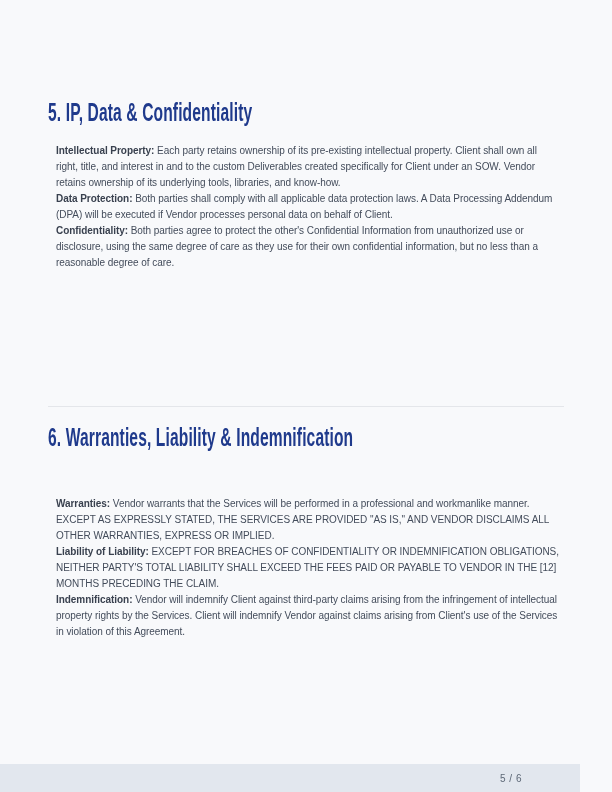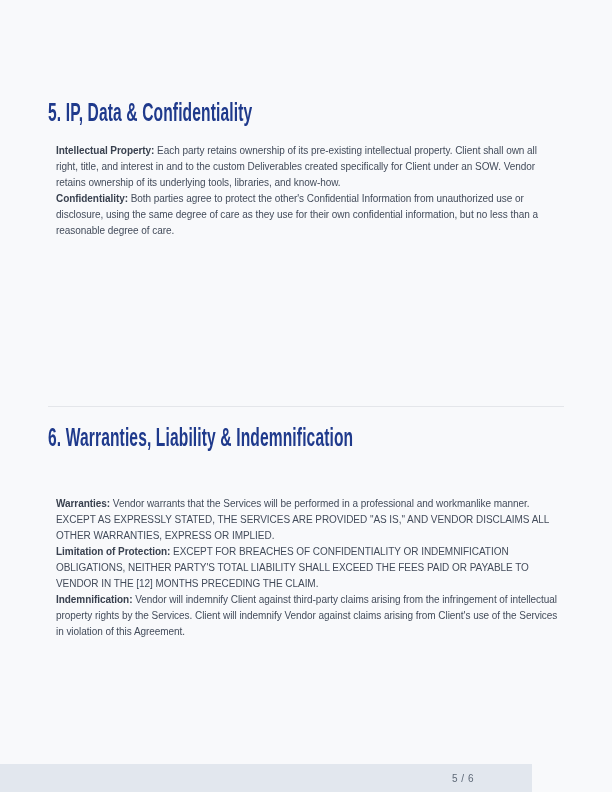--- a/index.html
+++ b/index.html
@@ -42,21 +42,21 @@
   #body6 { top:468px;margin-top:28px; }
   .body-block p { margin:0; }
   .body-block strong { font-weight:700; color:#39414f; }
   
   .divider {
     position:absolute; left:48px; top:406px;
     width:516px; height:1px; background:#e4e6ea; border:0;
   }
   
   .pagebar {
-    position:absolute; left:0; bottom:0; width:532px; height:28px;
+    position:absolute; left:0; bottom:0; width:580px; height:28px;
     background:#e2e7ee;
   }
   .page-num {
     position:absolute; right:58px; top:0; height:28px;
     display:flex; align-items:center;
     font-size:10px; color:#5d6877; letter-spacing:0.5px;
   }
 </style>
 </head>
 <body>
@@ -66,34 +66,37 @@
 
   <main>
 
     <h2 class="section-title" id="sec5-title">5. IP, Data &amp; Confidentiality</h2>
 
     <div class="body-block" id="body5">
       <p>
         <strong>Intellectual Property:</strong><span> Each party retains ownership of its pre-existing intellectual property. Client shall own all right, title, and interest in and to the custom Deliverables created specifically for Client under an SOW. Vendor retains ownership of its underlying tools, libraries, and know-how.</span>
       </p>
       <p>
+        <strong>Data Protection:</strong><span> Both parties shall comply with all applicable data protection laws. A Data Processing Addendum (DPA) will be executed if Vendor processes personal data on behalf of Client.</span>
+      </p>
+      <p>
         <strong>Confidentiality:</strong><span> Both parties agree to protect the other's Confidential Information from unauthorized use or disclosure, using the same degree of care as they use for their own confidential information, but no less than a reasonable degree of care.</span>
       </p>
     </div>
 
     <hr class="divider">
 
     <h2 class="section-title" id="sec6-title">6. Warranties, Liability &amp; Indemnification</h2>
 
     <div class="body-block" id="body6">
       <p>
         <strong>Warranties:</strong><span> Vendor warrants that the Services will be performed in a professional and workmanlike manner. EXCEPT AS EXPRESSLY STATED, THE SERVICES ARE PROVIDED "AS IS," AND VENDOR DISCLAIMS ALL OTHER WARRANTIES, EXPRESS OR IMPLIED.</span>
       </p>
       <p>
-        <strong>Limitation of Protection:</strong><span> EXCEPT FOR BREACHES OF CONFIDENTIALITY OR INDEMNIFICATION OBLIGATIONS, NEITHER PARTY'S TOTAL LIABILITY SHALL EXCEED THE FEES PAID OR PAYABLE TO VENDOR IN THE [12] MONTHS PRECEDING THE CLAIM.</span>
+        <strong>Liability of Liability:</strong><span> EXCEPT FOR BREACHES OF CONFIDENTIALITY OR INDEMNIFICATION OBLIGATIONS, NEITHER PARTY'S TOTAL LIABILITY SHALL EXCEED THE FEES PAID OR PAYABLE TO VENDOR IN THE [12] MONTHS PRECEDING THE CLAIM.</span>
       </p>
       <p>
         <strong>Indemnification:</strong><span> Vendor will indemnify Client against third-party claims arising from the infringement of intellectual property rights by the Services. Client will indemnify Vendor against claims arising from Client's use of the Services in violation of this Agreement.</span>
       </p>
     </div>
 
   </main>
 
   <footer class="pagebar">
     <span class="page-num">5 / 6</span>

